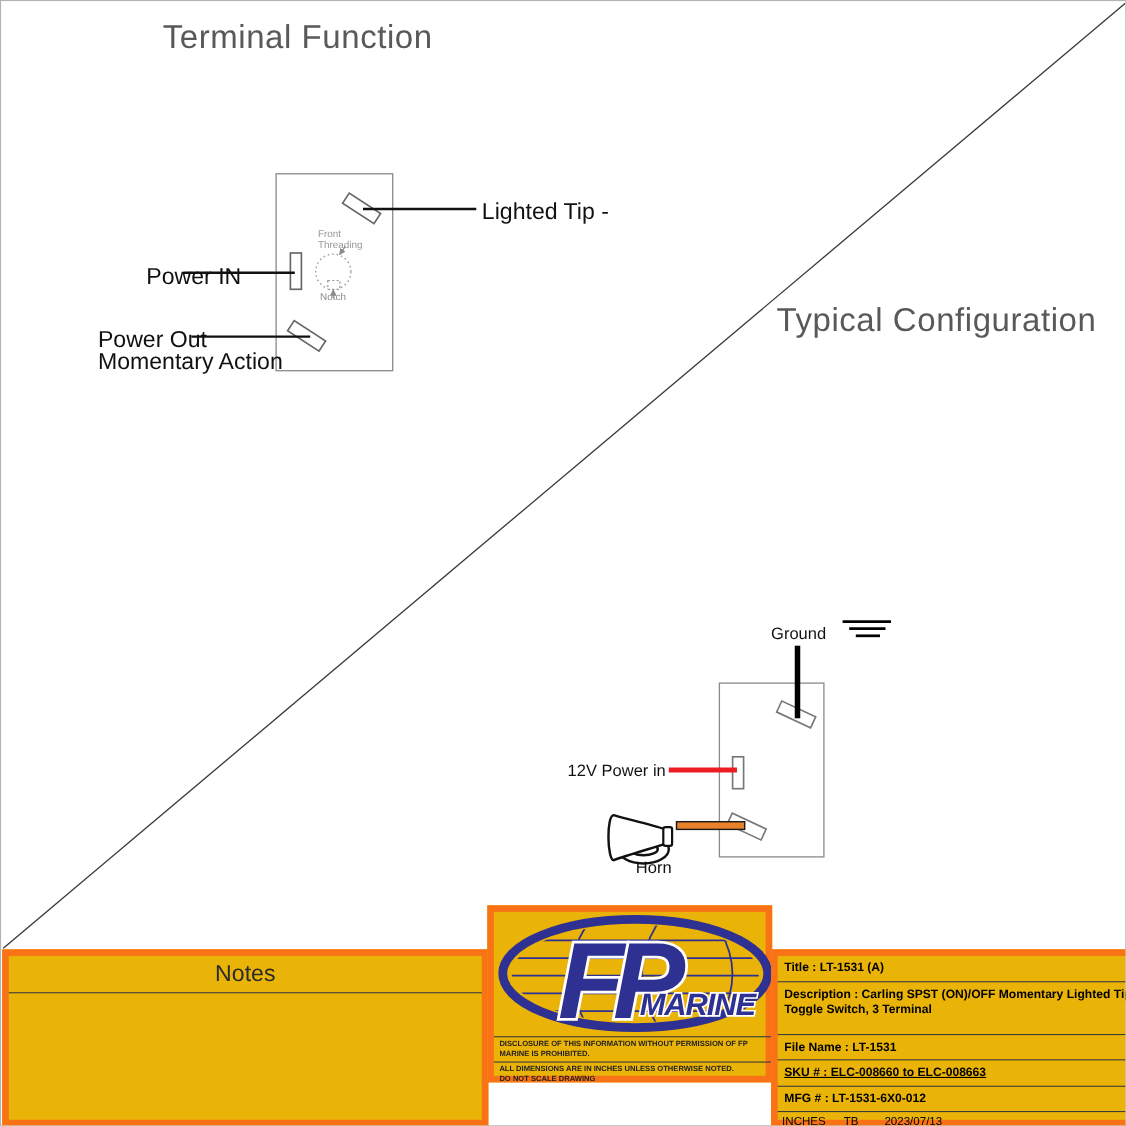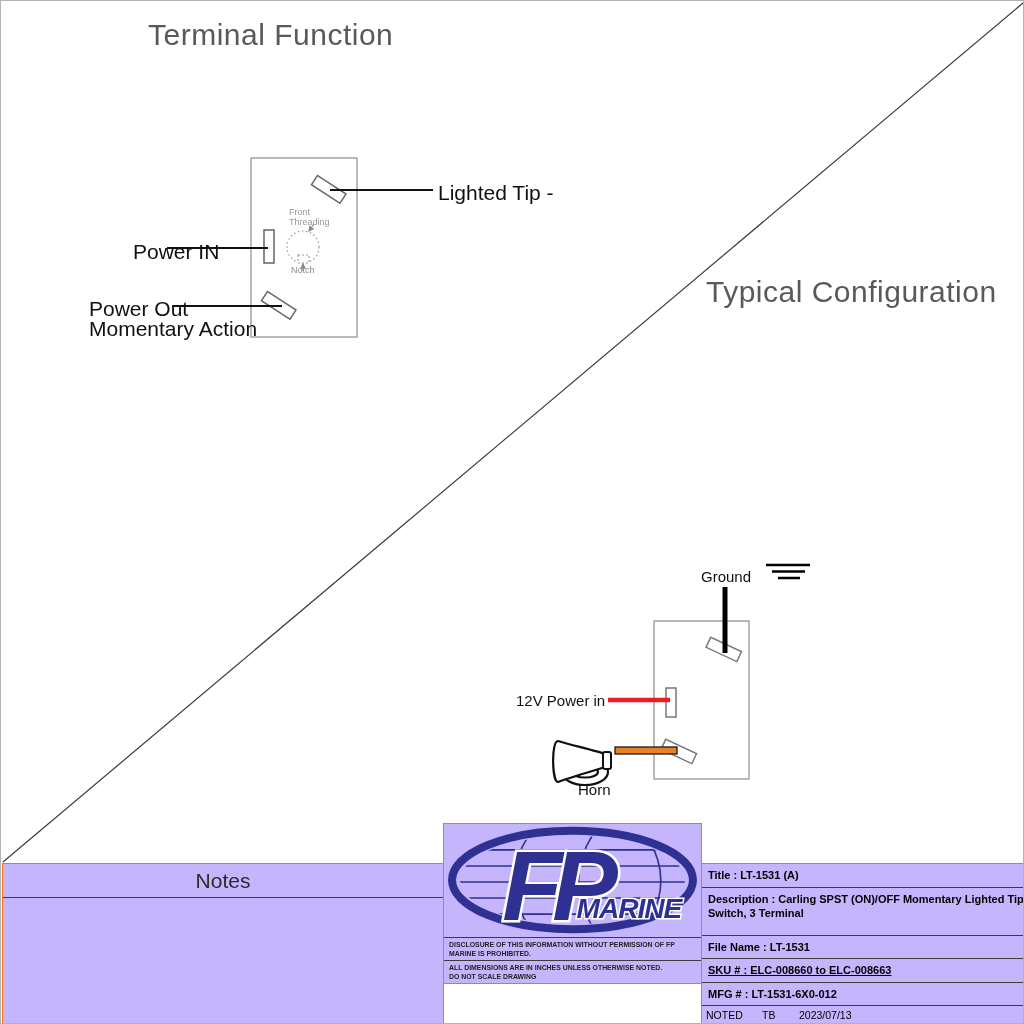--- a/index.html
+++ b/index.html
@@ -9,21 +9,21 @@
     border:1px solid #b3b3b3;box-sizing:border-box;
   }
   .abs{position:absolute;}
   svg{display:block;}
   #overlay{position:absolute;left:0;top:0;width:1024px;height:1024px;}
   .section-title{font-size:30px;color:#595959;white-space:nowrap;letter-spacing:.5px;}
   .lbl{font-size:21px;color:#111;white-space:nowrap;}
   .lbl-sm{font-size:15px;color:#111;white-space:nowrap;}
   .muted{font-size:9px;color:#979797;line-height:10px;text-align:left;white-space:nowrap;}
   
-  .tb-box{position:absolute;box-sizing:border-box;border:1px solid #f97316;background:#c4b5fd;}
+  .tb-box{position:absolute;box-sizing:border-box;border:6px solid #f97316;background:#eab308;}
   .notes-header{height:33px;border-bottom:1px solid #3c3c3c;display:flex;align-items:center;justify-content:center;
     font-size:21px;color:#2b2b2b;}
   .notes-body{padding:6px 8px;font-size:15px;color:#111;}
   .fineprint{font-size:6.9px;font-weight:bold;color:#222;line-height:8.5px;padding:3px 5px;
     text-transform:uppercase;box-sizing:border-box;}
   .info-row{box-sizing:border-box;border-bottom:1px solid #3c3c3c;font-size:11px;font-weight:bold;color:#000;
     padding:5px 0 0 6px;overflow:hidden;}
   .info-row:last-child{border-bottom:none;}
   .drawn-row{display:flex;align-items:center;font-size:10.5px;color:#000;font-weight:normal;padding:0 0 0 4px;}
   .drawn-row span{display:inline-block;}
@@ -130,19 +130,19 @@
     </div>
   </div>
 
   <div class="tb-box" style="left:700px;top:862px;width:373px;height:161px;">
     <div class="info-row" style="height:24px;">Title :  LT-1531 (A)</div>
     <div class="info-row" style="height:48px;line-height:13.5px;padding-right:4px;">Description : Carling SPST (ON)/OFF Momentary Lighted Tip Toggle Switch, 3 Terminal</div>
     <div class="info-row" style="height:23px;">File Name : LT-1531</div>
     <div class="info-row" style="height:24px;text-decoration:underline;">SKU # : ELC-008660 to ELC-008663</div>
     <div class="info-row" style="height:23px;">MFG # : LT-1531-6X0-012</div>
     <div class="info-row drawn-row" style="height:17px;">
-      <span style="width:56px;">NOTED</span>
+      <span style="width:56px;">INCHES</span>
       <span style="width:37px;">TB</span>
       <span>2023/07/13</span>
     </div>
   </div>
 
 </div>
 
 </body></html>

